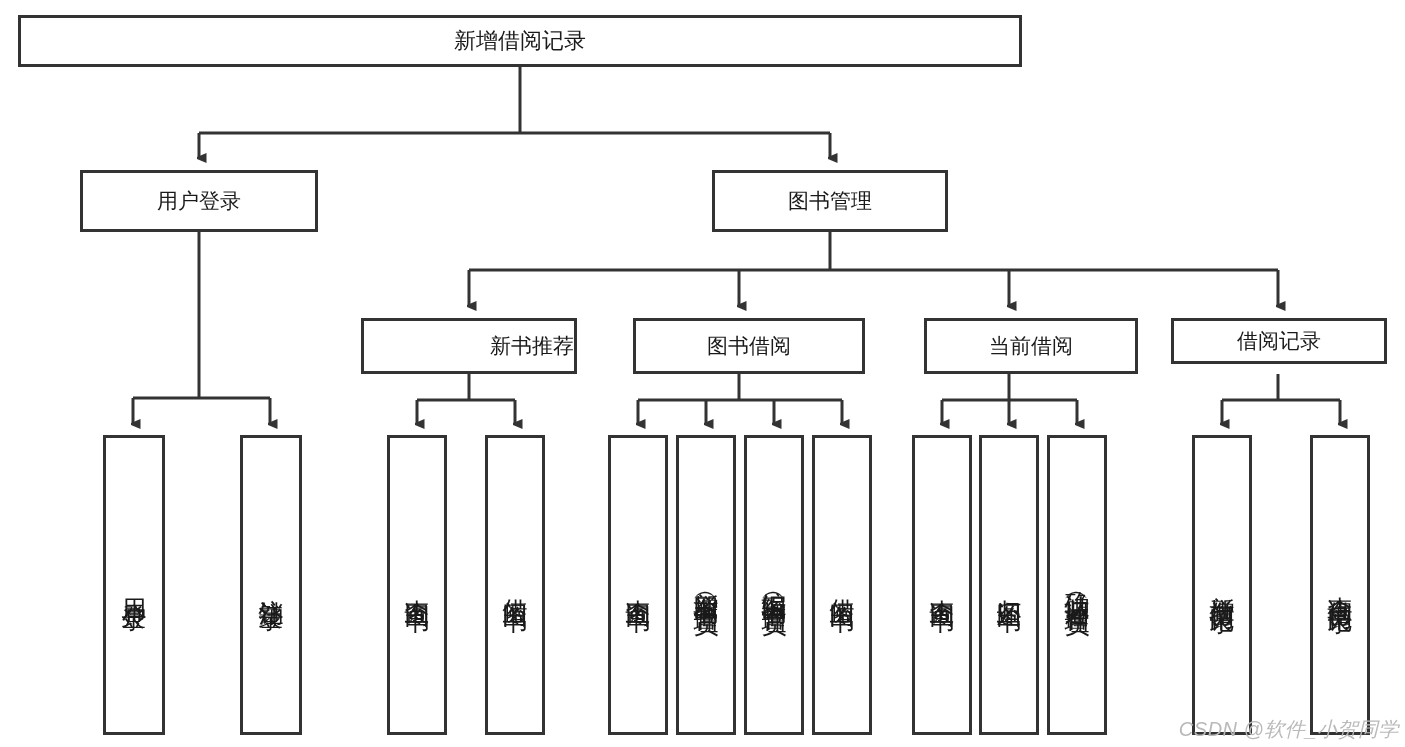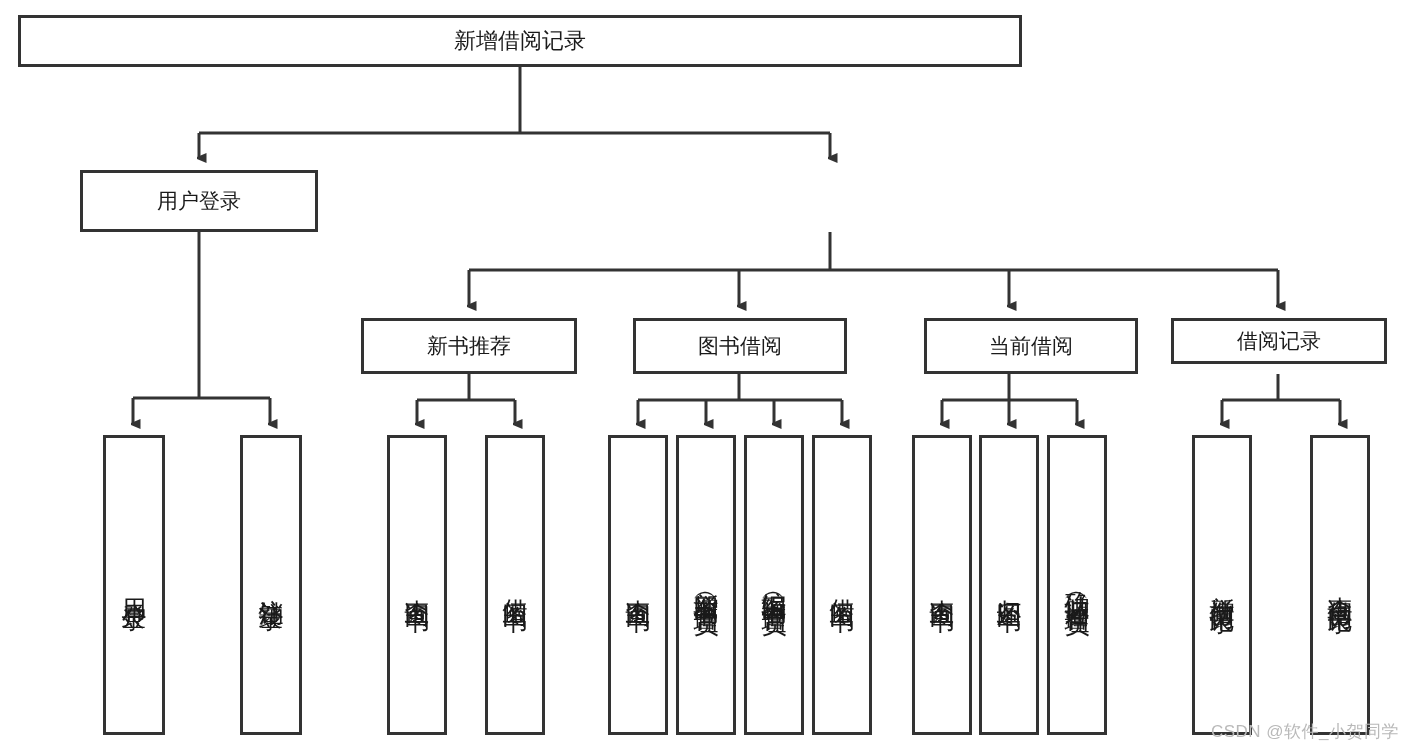--- a/index.html
+++ b/index.html
@@ -58,24 +58,25 @@
     writing-mode: vertical-rl;
     text-orientation: upright;
     font-size: 25px;
     letter-spacing: 3px;
     line-height: 1;
   }
   .watermark {
     position: absolute;
     right: 6px;
     bottom: 4px;
-    font-size: 17px;
+    font-size: 20px;
     color: #b9b9b9;
     letter-spacing: 0.5px;
     white-space: nowrap;
+    font-style: italic;
   }
 </style>
 </head>
 <body>
 
 <div id="canvas">
 
   <svg class="wires" viewBox="0 0 1405 747">
     <defs>
       <marker id="arrowhead" markerWidth="10" markerHeight="10" refX="5" refY="7.5" orient="auto" markerUnits="userSpaceOnUse">
@@ -126,25 +127,28 @@
     </g>
   </svg>
 
   <div class="node h root" style="left:18px; top:15px; width:1004px; height:52px;">
     <span class="label">新增借阅记录</span>
   </div>
 
   <div class="node h" style="left:80px; top:170px; width:238px; height:62px;">
     <span class="label">用户登录</span>
   </div>
-
-  <div class="node h" style="left:361px; top:318px; width:216px; height:56px;">
+  <div class="node h" style="left:712px; top:170px; width:236px; height:62px;">
+    <span class="label">图书管理</span>
+  </div>
+
+  <div class="node h" style="left:361px; top:318px; width:216px; height:56px;justify-content:flex-end;">
     <span class="label">新书推荐</span>
   </div>
-  <div class="node h" style="left:633px; top:318px; width:214px; height:56px;">
+  <div class="node h" style="left:633px; top:318px; width:232px; height:56px;">
     <span class="label">图书借阅</span>
   </div>
   <div class="node h" style="left:903px; top:318px; width:214px; height:56px;margin-left:21px;">
     <span class="label">当前借阅</span>
   </div>
   <div class="node h" style="left:1171px; top:318px; width:216px; height:46px;">
     <span class="label">借阅记录</span>
   </div>
 
   <div class="node v" style="left:103px; top:435px; width:62px; height:300px;">

